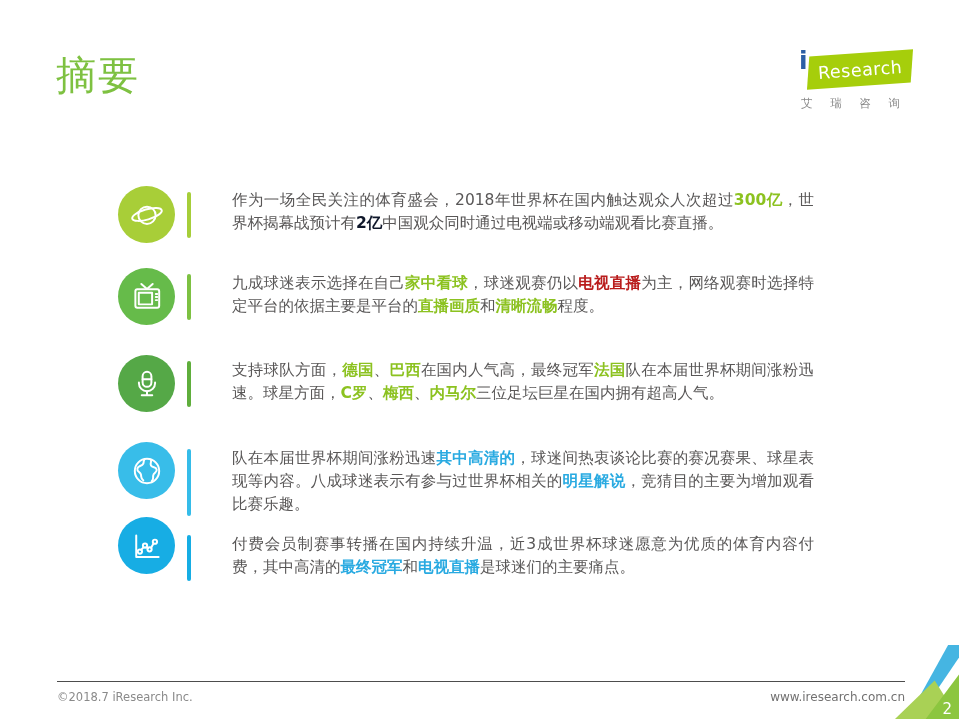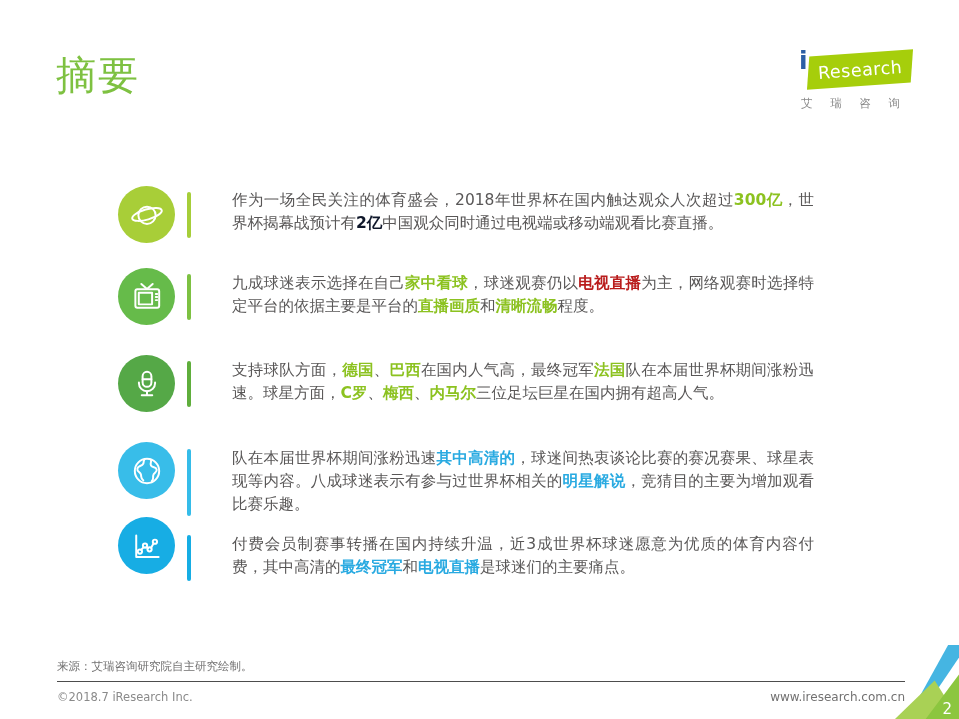--- a/index.html
+++ b/index.html
@@ -130,21 +130,20 @@
             <circle cx="10.6" cy="11.7" r="1.5"></circle>
             <circle cx="13.8" cy="14.3" r="1.5"></circle>
             <circle cx="17.6" cy="9" r="1.5"></circle>
           </svg>
         </div>
       <div class="divider" style="background: rgb(22, 173, 228);"></div>
       <p class="bullet-text"><span>付费会员制赛事转播在国内持续升温，近3成世界杯球迷愿意为优质的体育内容付费，其中高清的</span><span class="hl" style="color: rgb(41, 170, 225);">最终冠军</span><span>和</span><span class="hl" style="color: rgb(41, 170, 225);">电视直播</span><span>是球迷们的主要痛点。</span></p>
     </div>
   </div>
 
-  <div class="source">来源：艾瑞咨询研究院自主研究绘制。</div>
   <div class="rule"></div>
   <div class="copyright">©2018.7 iResearch Inc.</div>
   <div class="website">www.iresearch.com.cn</div>
 
   <div class="corner">
     <div class="corner-blue"></div>
     <div class="corner-green-light"></div>
     <div class="corner-green-dark"></div>
     <div class="corner-num">2</div>
   </div>

